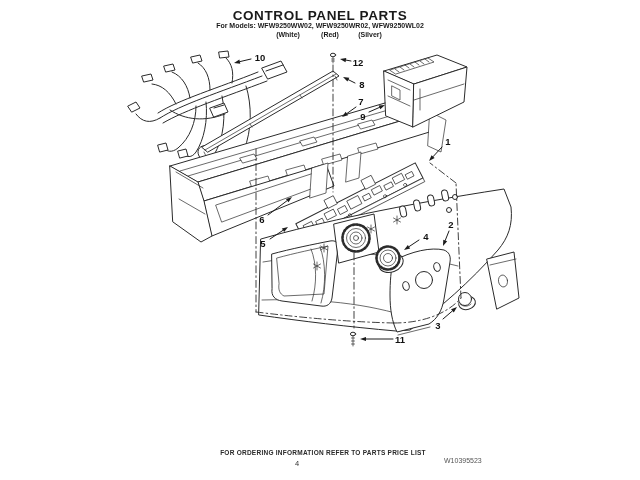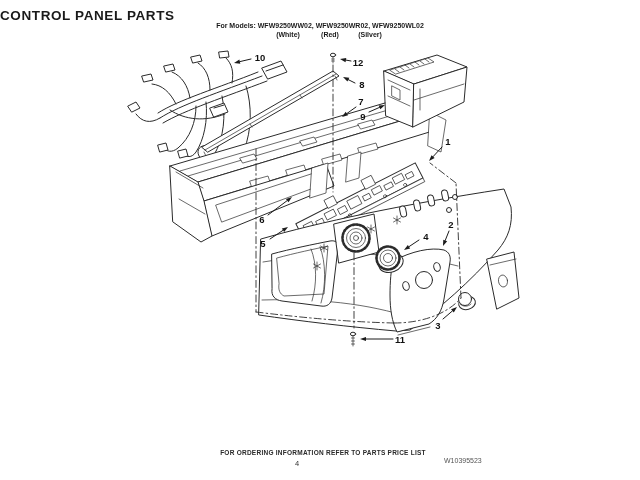--- a/index.html
+++ b/index.html
@@ -1,18 +1,18 @@
 <!DOCTYPE html>
 <html><head>
 <meta charset="utf-8">
 <style>
   html,body{margin:0;padding:0;}
   body{width:640px;height:480px;background:#fff;font-family:"Liberation Sans",sans-serif;color:#111;}
   .page{position:relative;width:640px;height:480px;background:#fff;overflow:hidden;}
-  .title{position:absolute;top:8px;left:0;width:640px;
+  .title{position:absolute;top:8px;left:0;width:640px;text-align:center;
          font-size:13.5px;font-weight:bold;letter-spacing:.6px;margin:0;color:#1a1a1a;}
   .models{position:absolute;top:22px;left:0;width:640px;text-align:center;
           font-size:7px;font-weight:bold;color:#1a1a1a;}
   .colors{position:absolute;top:31px;left:0;width:640px;height:9px;}
   .colors span{position:absolute;transform:translateX(-50%);font-size:7px;font-weight:bold;color:#1a1a1a;}
   .c-white{left:288px}.c-red{left:330px}.c-silver{left:370px}
   svg.diagram{position:absolute;left:0;top:0;}
   
   svg.diagram path,svg.diagram polygon,svg.diagram line,svg.diagram circle,
   svg.diagram ellipse,svg.diagram rect{

